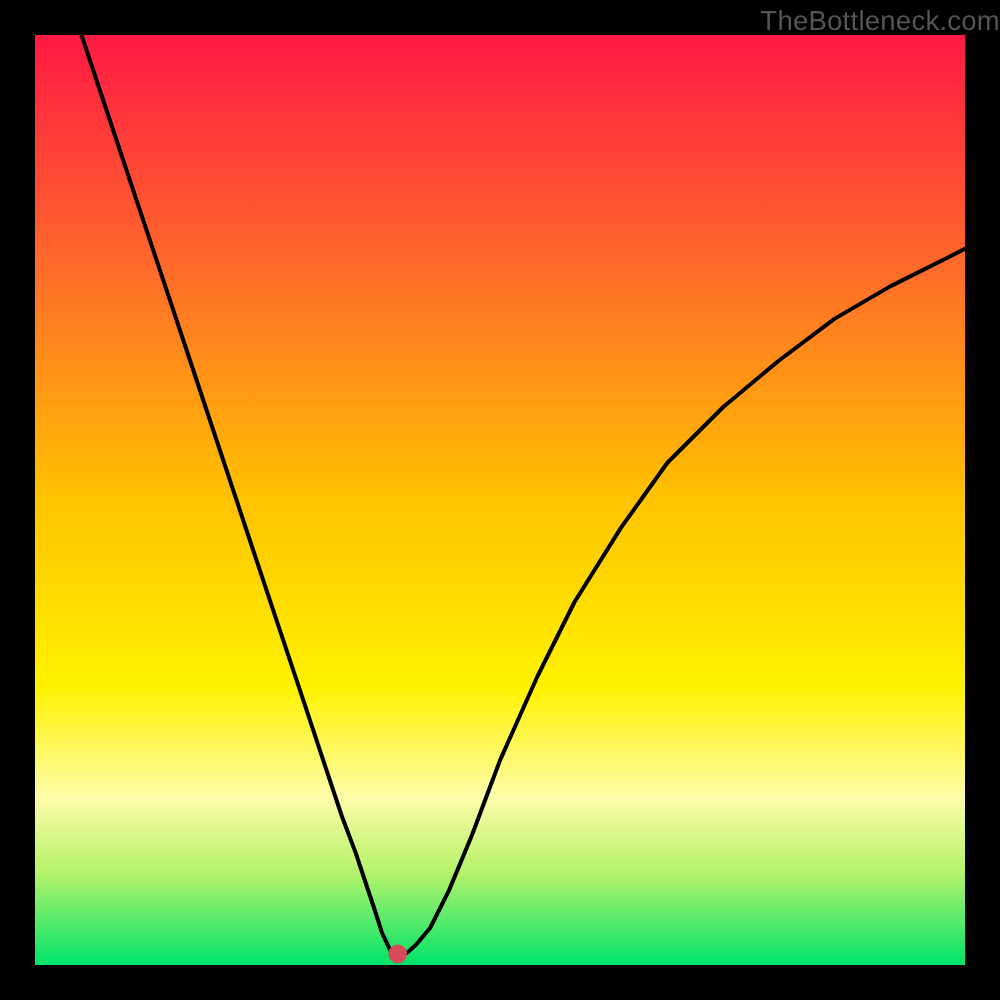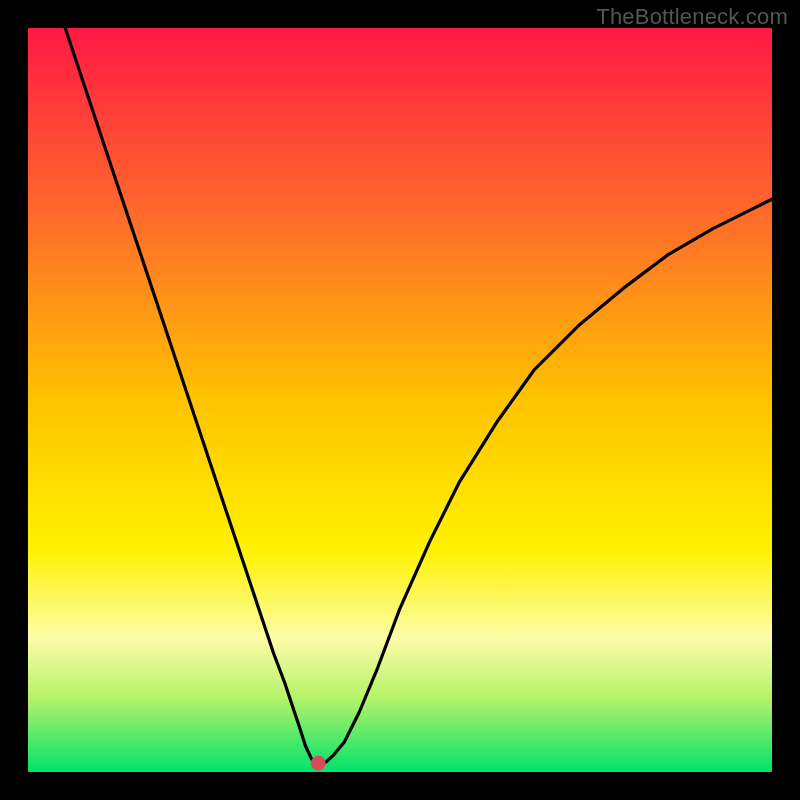--- a/index.html
+++ b/index.html
@@ -13,21 +13,21 @@
   }
   .outer {
     width: 800px;
     height: 800px;
     background: #000;
     position: relative;
   }
   .watermark {
     position: absolute;
     top: 4px;
-    right: 12px;
+    right: 0;
     color: #555;
     font-size: 22px;
     font-weight: 500;
     letter-spacing: 0.2px;
     z-index: 5;
   }
   .plot {
     position: absolute;
     left: 28px;
     top: 28px;

